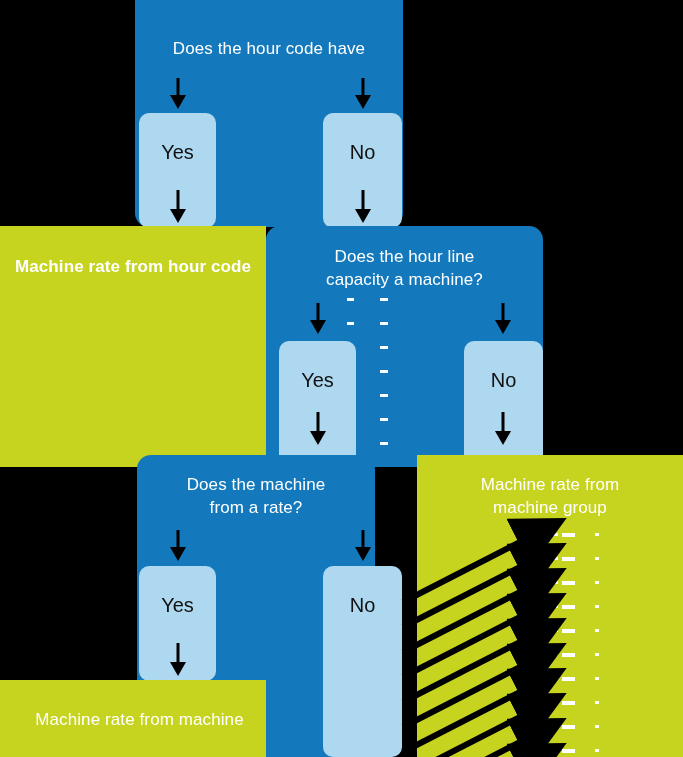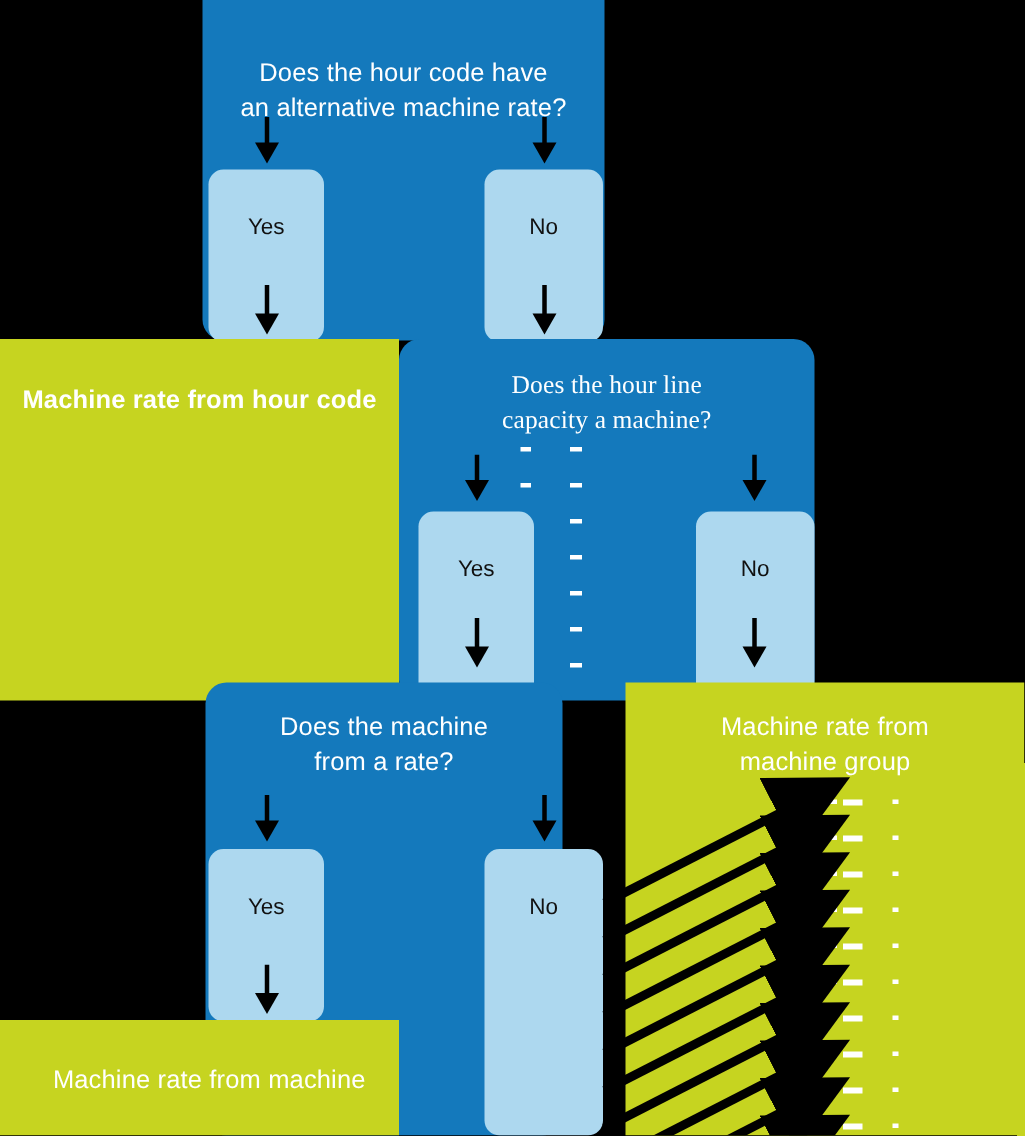--- a/index.html
+++ b/index.html
@@ -10,39 +10,38 @@
   .panel{position:absolute;box-sizing:border-box;}
   .q-panel{background:#1479bc;border-radius:14px;}
   .result-panel{background:#c6d420;}
   .ans-box{position:absolute;background:#add8ef;border-radius:10px;box-sizing:border-box;}
 
   .q-text{position:absolute;left:0;right:0;text-align:center;color:#ffffff;
           font-size:17px;line-height:23px;letter-spacing:.1px;}
   .res-text{position:absolute;left:0;right:0;text-align:center;color:#ffffff;
             font-size:17px;line-height:23px;letter-spacing:.1px;}
   .ans-text{position:absolute;left:0;right:0;text-align:center;color:#111111;
-            font-size:15px;line-height:18px;}
+            font-size:20px;line-height:18px;}
 
   .arrow{position:absolute;}
   .arrow svg{display:block;}
 
   .dashcol{position:absolute;}
   .dash{position:absolute;background:#ffffff;}
 
   .diag-layer{position:absolute;left:0;top:0;width:683px;height:757px;pointer-events:none;}
 </style>
 </head>
 <body>
 
 <div id="stage">
 
   <div class="panel q-panel" style="left:135px;top:-14px;width:268px;height:241px;">
     <div class="q-text" style="top:30px;margin-top:21px;">
       <div>Does the hour code have</div>
-      <div>an alternative machine rate?</div>
     </div>
   </div>
 
   <div class="arrow" style="left:169px;top:78px;">
     <svg width="18" height="32" viewBox="0 0 18 32">
         <path d="M9 0 L9 18 Z" stroke="#000" stroke-width="3" fill="none"></path>
         <polygon points="1,17 17,17 9,31" fill="#000"></polygon>
       </svg>
   </div>
   <div class="arrow" style="left:354px;top:78px;">
@@ -71,21 +70,21 @@
         <polygon points="1,19 17,19 9,33" fill="#000"></polygon>
       </svg>
   </div>
 
   <div class="panel result-panel" style="left:0px;top:226px;width:266px;height:241px;">
     <div class="res-text" style="top:29px;font-weight:bold;">
       <div>Machine rate from hour code</div>
     </div>
   </div>
 
-  <div class="panel q-panel" style="left:266px;top:226px;width:277px;height:241px;font-family:Liberation Serif, serif;">
+  <div class="panel q-panel" style="left:266px;top:226px;width:277px;height:241px;">
     <div class="q-text" style="top:19px;">
       <div>Does the hour line</div>
       <div>capacity a machine?</div>
     </div>
   </div>
 
   <div class="dashcol" style="left:347px;top:298px;width:8px;height:150px;">
     <div class="dash" style="left:0;top:0px;width:7px;height:3px;"></div>
     <div class="dash" style="left:0;top:24px;width:7px;height:3px;"></div>
   </div>

